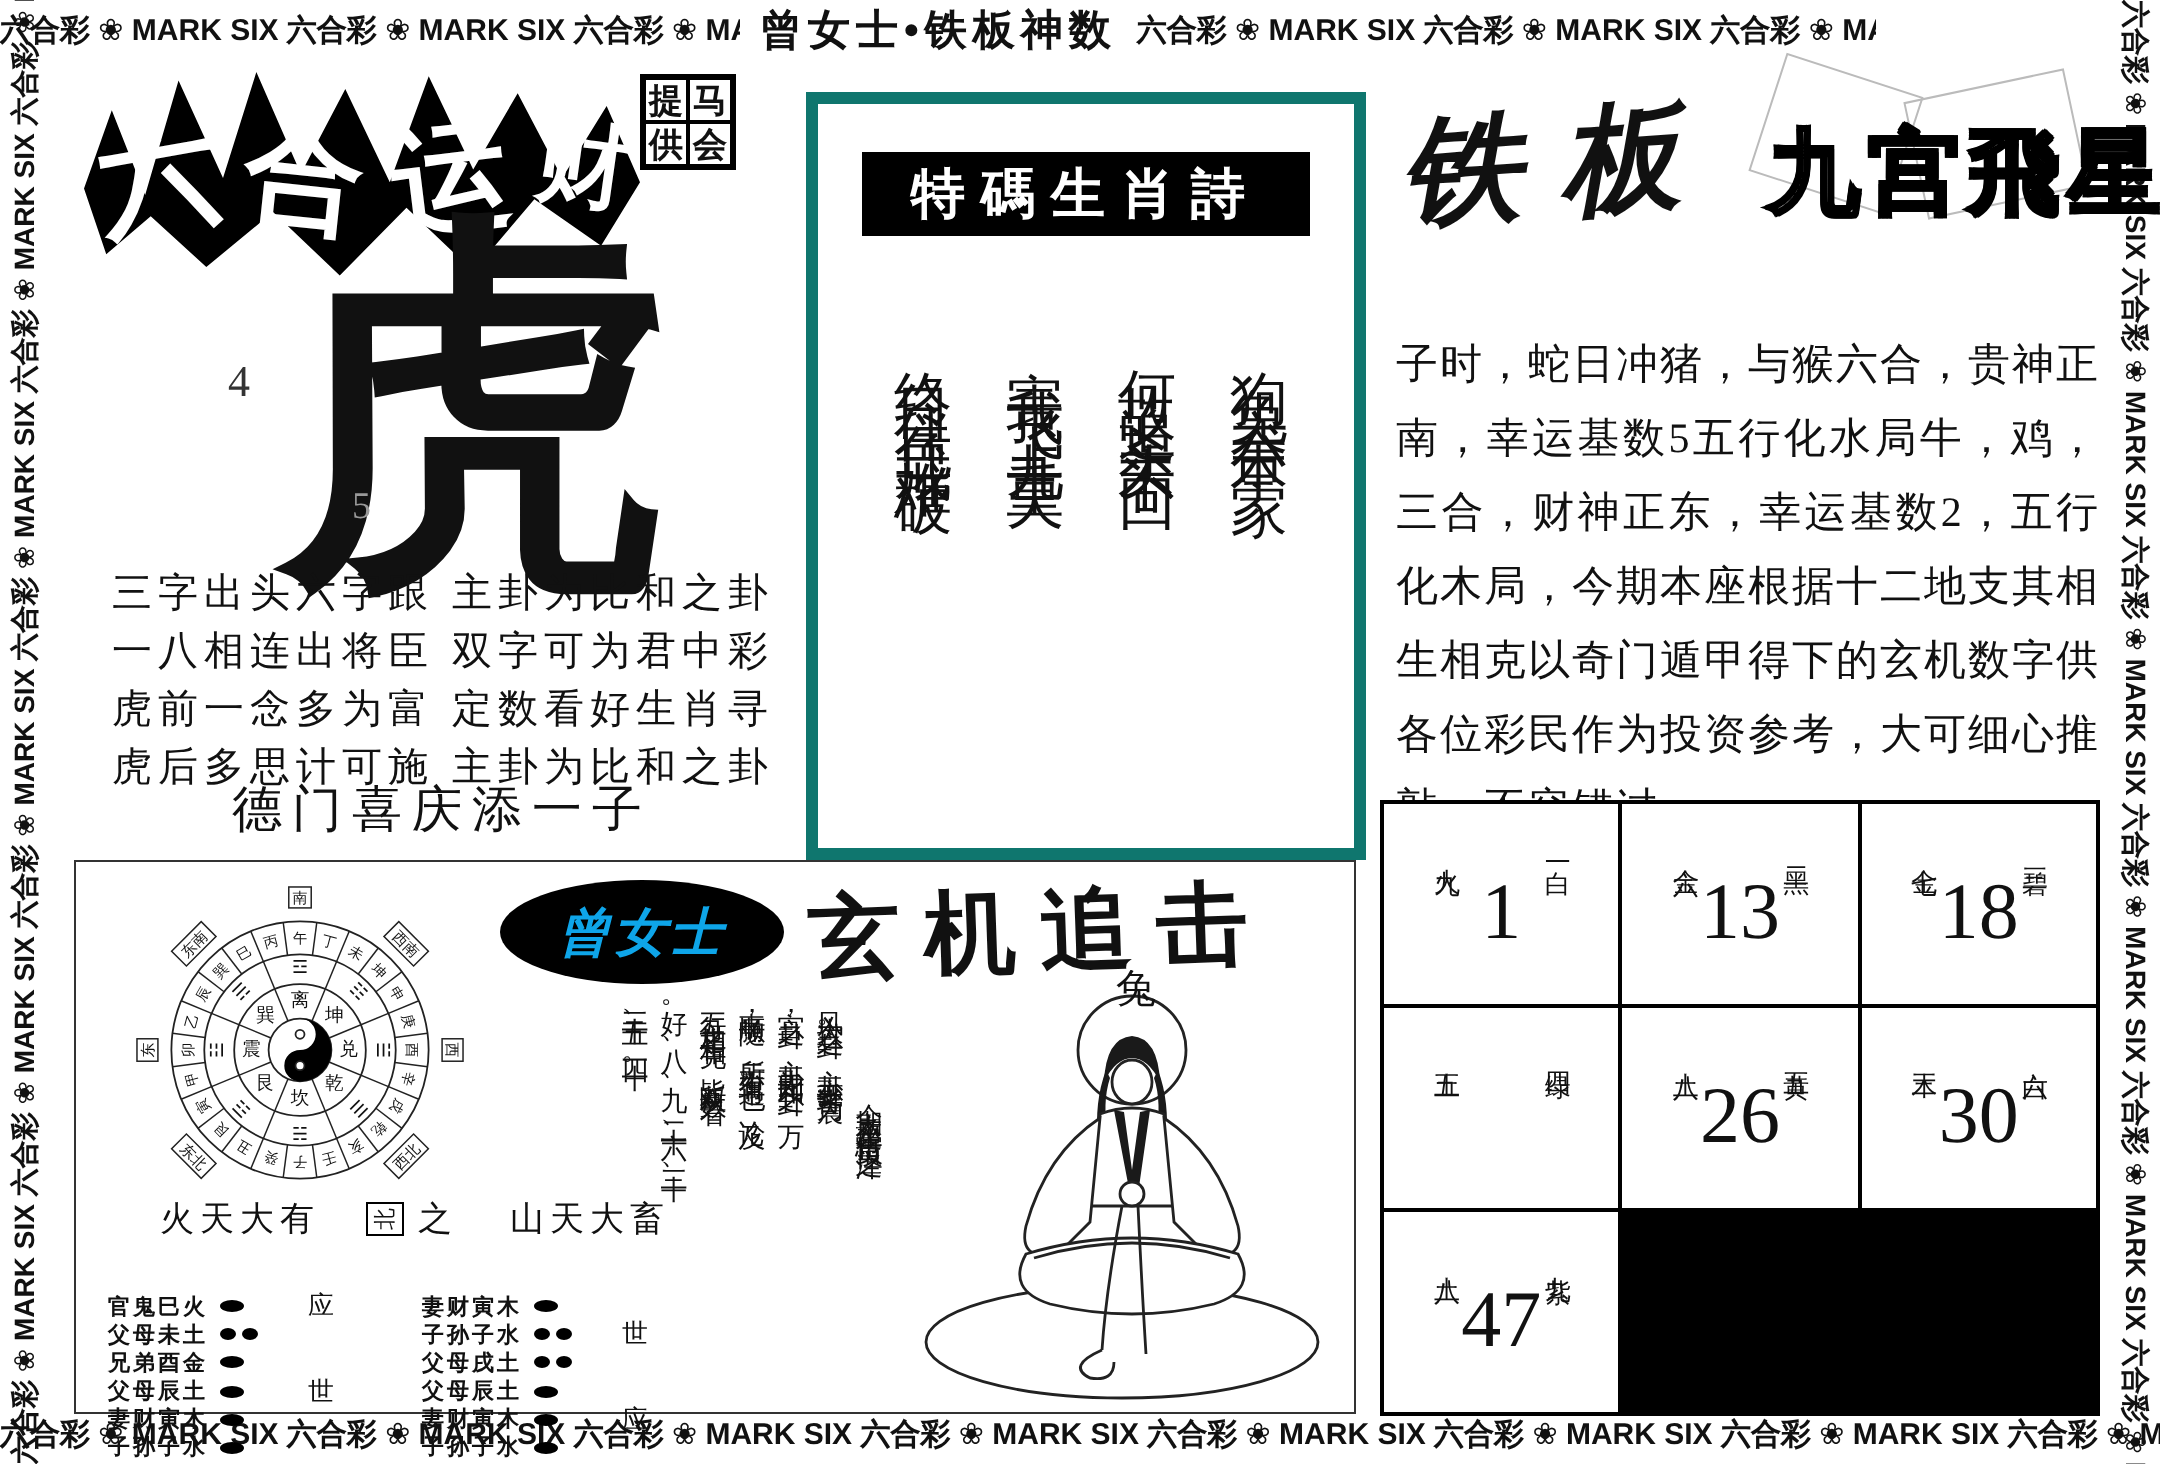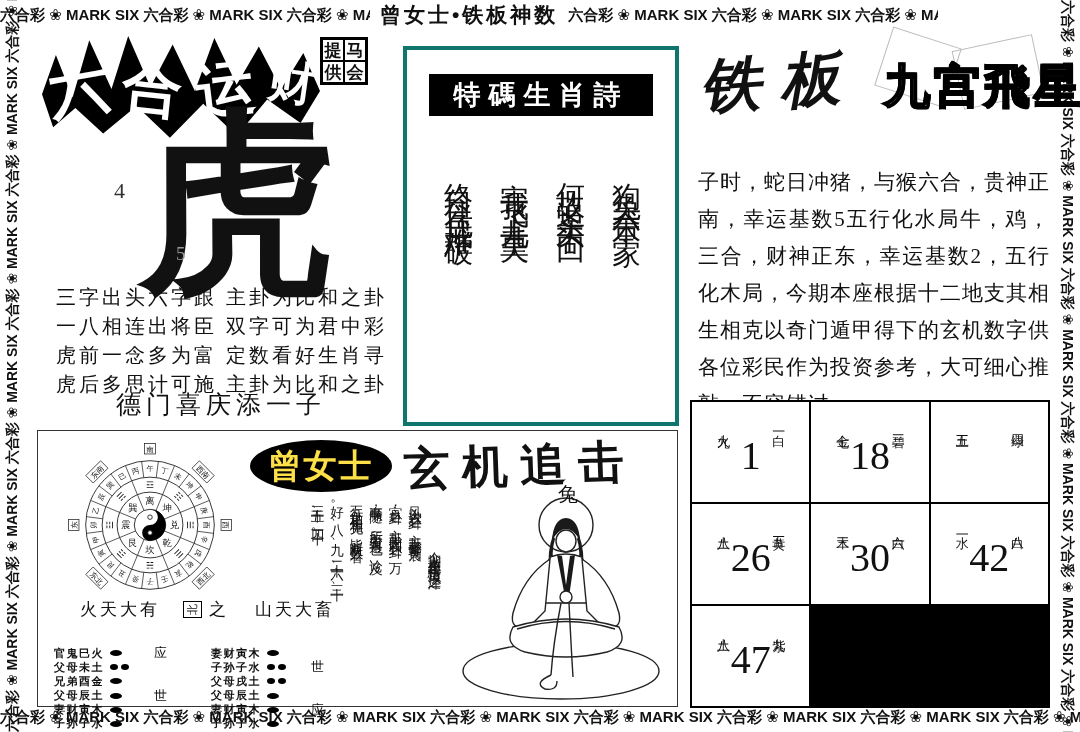--- a/index.html
+++ b/index.html
@@ -37,21 +37,21 @@
   .provider span{display:flex;align-items:center;justify-content:center;border:1px solid #000;}
   .tiger{position:absolute;left:138px;top:104px;font-size:198px;line-height:1;font-weight:bold;
      font-family:"DejaVu Serif",serif;}
   .hid-num{position:absolute;font-family:"Liberation Serif",serif;}
   .hid-4{left:114px;top:178px;font-size:22px;color:#333;}
   .hid-5{left:176px;top:243px;font-size:19px;color:#999;}
   .poem{position:absolute;top:283px;font-size:20px;letter-spacing:3px;line-height:29px;white-space:nowrap;}
   .poem.pl{left:56px;} .poem.pr{left:226px;}
   .dedication{position:absolute;left:116px;top:388px;font-size:25px;letter-spacing:5px;}
   
-  .mid-box{position:absolute;left:403px;top:46px;width:268px;height:372px;border:4px solid #0f766e;}
+  .mid-box{position:absolute;left:403px;top:46px;width:268px;height:372px;border:6px solid #0f766e;}
   .banner{margin:24px auto 0;width:224px;height:42px;background:#000;color:#fff;
      display:flex;align-items:center;justify-content:center;font-size:27px;letter-spacing:8px;
      font-weight:bold;font-family:"DejaVu Sans",sans-serif;}
   #shengxiao-cols{position:absolute;left:0;right:0;top:96px;bottom:6px;writing-mode:vertical-rl;
      text-orientation:upright;font-size:29px;line-height:56px;letter-spacing:9px;
      padding:14px 20px 0 0;}
   
   .r-title{position:absolute;left:692px;top:34px;width:360px;height:90px;white-space:nowrap;}
   .r-title .shard{position:absolute;border:1px solid #bbb;}
   .shard.s1{left:190px;top:2px;width:70px;height:60px;transform:rotate(18deg);}
@@ -68,23 +68,23 @@
      grid-gap:2px;}
   .ng-cell{position:relative;background:#fff;}
   .ng-side{position:absolute;top:22px;writing-mode:vertical-rl;text-orientation:upright;
      font-size:13px;line-height:14px;letter-spacing:1px;}
   .ng-left{left:24px;} .ng-right{right:24px;}
   .ng-num{position:absolute;left:0;right:0;top:30px;text-align:center;font-size:40px;
      font-family:"Liberation Serif",serif;}
   
   .b-box{position:absolute;left:37px;top:430px;width:639px;height:275px;border:1.5px solid #333;}
   .b-title{position:absolute;left:212px;top:4px;display:flex;align-items:center;gap:12px;white-space:nowrap;}
-  .b-ellipse{width:142px;height:52px;background:#000;border-radius:50%;color:#fde047;display:flex;
-     align-items:center;justify-content:center;font-size:33px;font-weight:bold;letter-spacing:2px;
-     font-family:"DejaVu Sans",sans-serif;}
+  .b-ellipse{width:142px;height:52px;background:#000;border-radius:50%;color:#0ea5e9;display:flex;
+     align-items:center;justify-content:center;font-size:26px;font-weight:bold;letter-spacing:2px;
+     font-family:"DejaVu Sans",sans-serif;font-style:italic;}
   .b-script{font-size:46px;font-weight:bold;letter-spacing:12px;transform:rotate(-2deg);
      font-family:"DejaVu Serif",serif;}
   #compass{position:absolute;left:26px;top:8px;}
   #compass circle{fill:#fff;stroke:#222;stroke-width:1.2;}
   #compass line{stroke:#222;stroke-width:1;}
   #compass text{fill:#111;font-family:"DejaVu Serif",serif;}
   #compass rect{fill:#fff;stroke:#222;stroke-width:1;}
   .hex-title{position:absolute;left:42px;top:167px;display:flex;align-items:center;
      font-size:17px;letter-spacing:3px;white-space:nowrap;}
   .hex-title .boxed{border:1px solid #000;font-size:11px;letter-spacing:0;padding:1px 2px;
@@ -176,42 +176,42 @@
     <span class="rt-outline">九宫飛星</span>
   </div>
   <div class="r-para">子时，蛇日冲猪，与猴六合，贵神正南，幸运基数5五行化水局牛，鸡，三合，财神正东，幸运基数2，五行化木局，今期本座根据十二地支其相生相克以奇门遁甲得下的玄机数字供各位彩民作为投资参考，大可细心推敲，不容错过：</div>
   <div id="nine-grid">
       <div class="ng-cell">
         <span class="ng-side ng-left">火九</span>
         <span class="ng-num">1</span>
         <span class="ng-side ng-right">一白</span>
       </div>
       <div class="ng-cell">
+        <span class="ng-side ng-left">金六</span>
+        <span class="ng-num">13</span>
+        <span class="ng-side ng-right">二黑</span>
+      </div>
+      <div class="ng-cell">
         <span class="ng-side ng-left">金七</span>
         <span class="ng-num">18</span>
         <span class="ng-side ng-right">三碧</span>
       </div>
       <div class="ng-cell">
         <span class="ng-side ng-left">土五</span>
         <span class="ng-side ng-right">四绿</span>
       </div>
       <div class="ng-cell">
         <span class="ng-side ng-left">土八</span>
         <span class="ng-num">26</span>
         <span class="ng-side ng-right">五黄</span>
       </div>
       <div class="ng-cell">
         <span class="ng-side ng-left">木三</span>
         <span class="ng-num">30</span>
         <span class="ng-side ng-right">六白</span>
-      </div>
-      <div class="ng-cell">
-        <span class="ng-side ng-left">水一</span>
-        <span class="ng-num">42</span>
-        <span class="ng-side ng-right">八白</span>
       </div>
       <div class="ng-cell">
         <span class="ng-side ng-left">土八</span>
         <span class="ng-num">47</span>
         <span class="ng-side ng-right">九紫</span>
       </div>
     </div>
 
   <div class="b-box">
     <div class="b-title">

